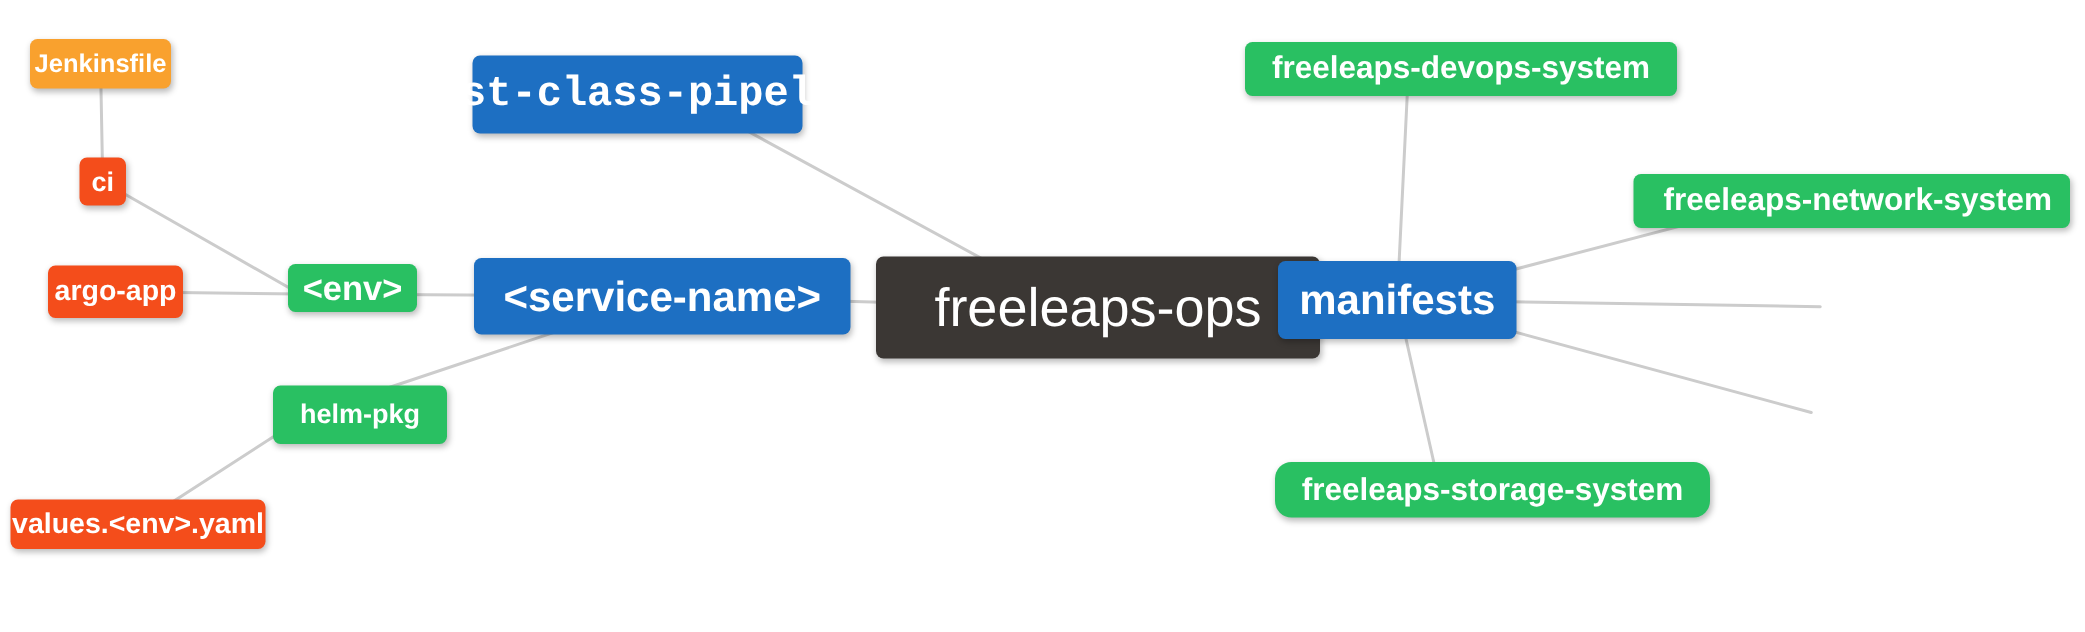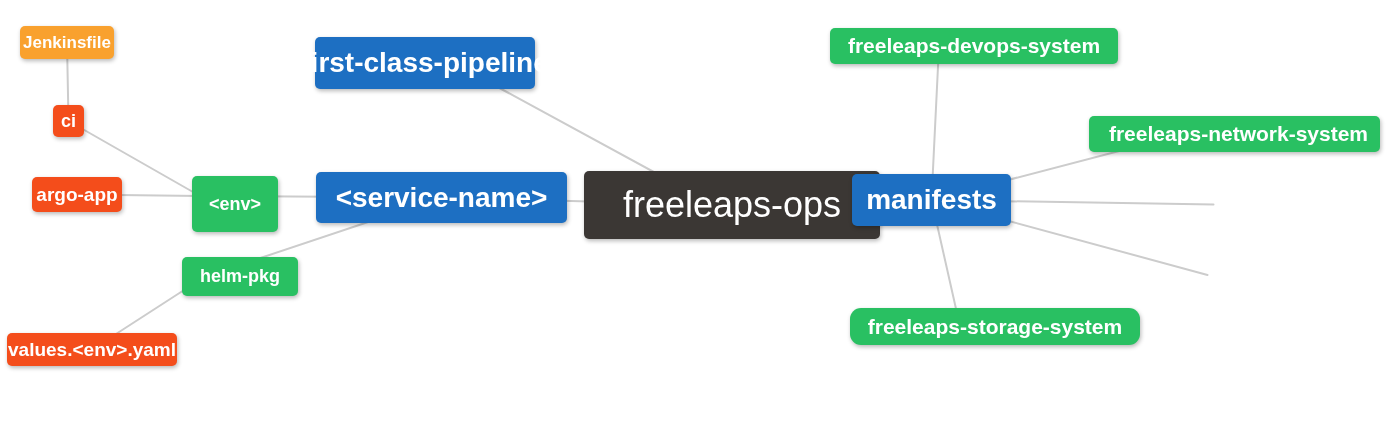--- a/index.html
+++ b/index.html
@@ -69,33 +69,33 @@
   </div>
 
   <div class="node c-red" style="left:53px; top:105px; width:31px; height:32px; font-size:18px;">
     <span>ci</span>
   </div>
 
   <div class="node c-red" style="left:32px; top:177px; width:90px; height:35px; font-size:19px;">
     <span>argo-app</span>
   </div>
 
-  <div class="node c-green" style="left:157px; top:176px; width:86px; height:56px; font-size:18px;">
+  <div class="node c-green" style="left:157px; top:176px; width:86px; height:32px; font-size:23px;">
     <span>&lt;env&gt;</span>
   </div>
 
   <div class="node c-green" style="left:147px; top:257px; width:116px; height:39px; font-size:18px;">
     <span>helm-pkg</span>
   </div>
 
   <div class="node c-red" style="left:7px; top:333px; width:170px; height:33px; font-size:19px;">
     <span>values.&lt;env&gt;.yaml</span>
   </div>
 
-  <div class="node c-blue" style="left:315px; top:37px; width:220px; height:52px; font-size:28px;">
+  <div class="node c-blue" style="left:315px; top:37px; width:220px; height:52px; font-size:28px;font-family:Liberation Mono, monospace;">
     <span>first-class-pipeline</span>
   </div>
 
   <div class="node c-blue" style="left:316px; top:172px; width:251px; height:51px; font-size:28px;">
     <span>&lt;service-name&gt;</span>
   </div>
 
   <div class="node c-dark" style="left:584px; top:171px; width:296px; height:68px; font-size:36px;">
     <span>freeleaps-ops</span>
   </div>

